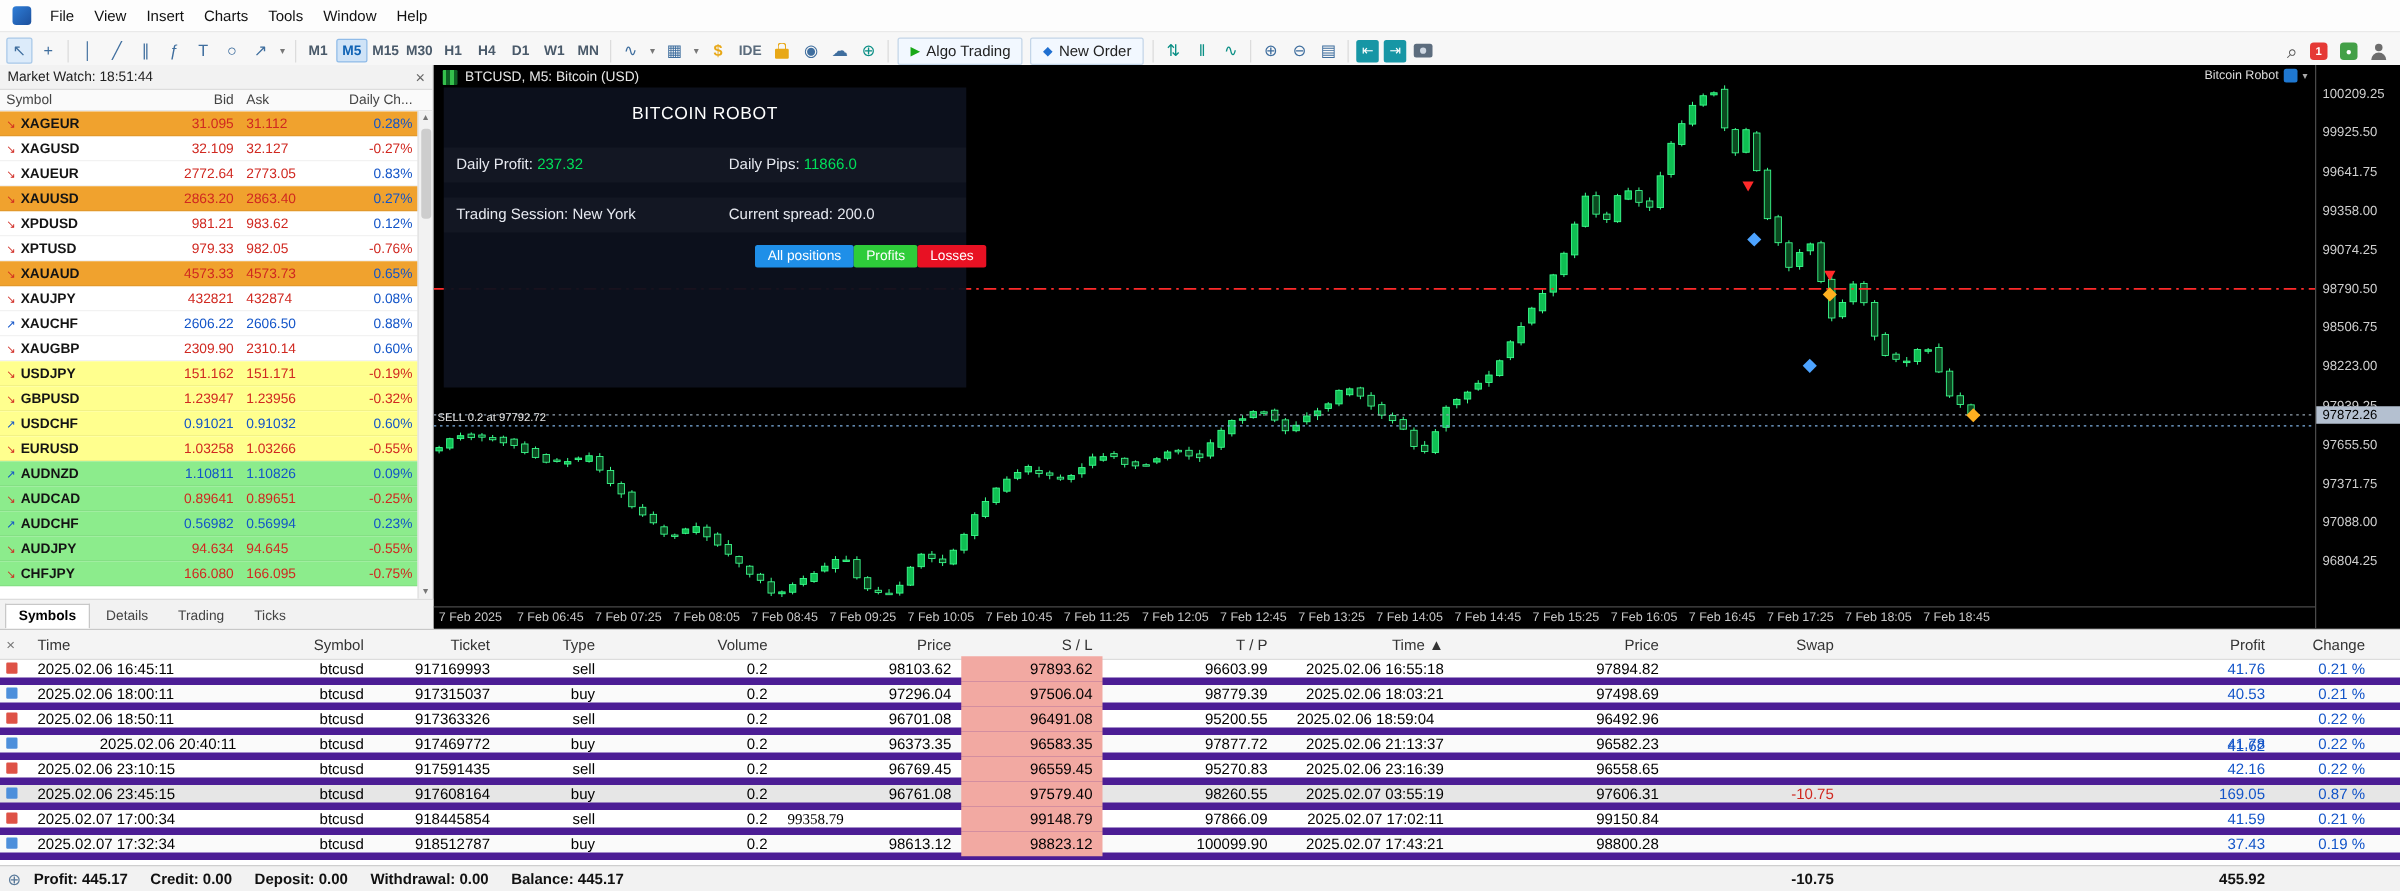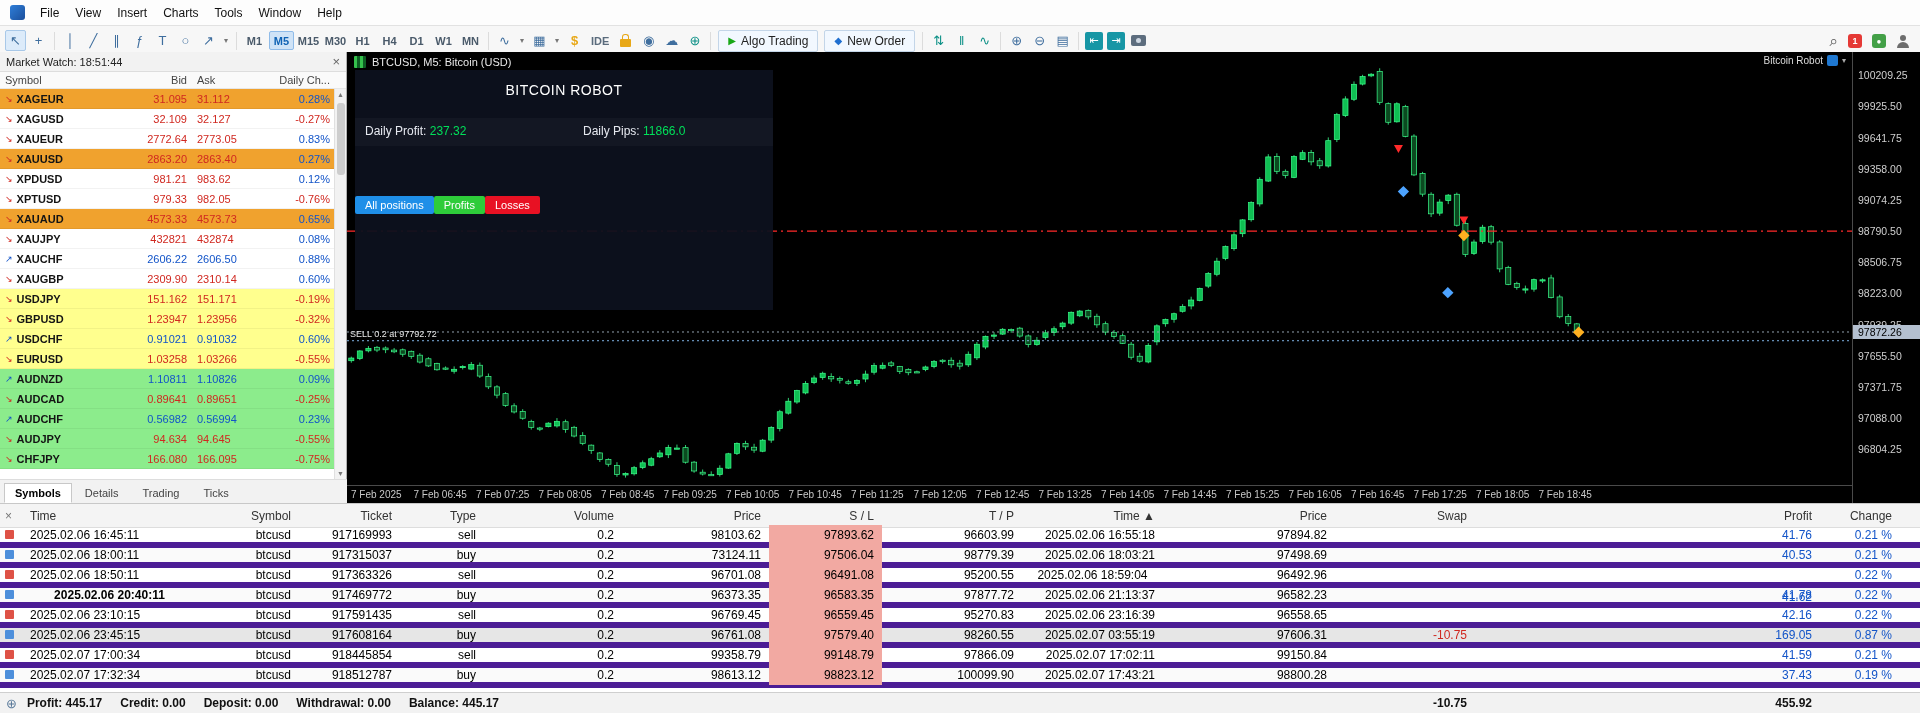--- a/index.html
+++ b/index.html
@@ -83,21 +83,21 @@
 
   
   .robot-panel{position:absolute;left:8px;top:18px;width:418px;height:240px;background:rgba(13,17,30,0.95);z-index:6;color:#e6e9f0}
   .rp-title{position:absolute;top:12px;width:100%;text-align:center;font-size:14px;letter-spacing:0.5px;color:#fff}
   .rp-band{position:absolute;left:0;width:100%;height:28px;background:rgba(255,255,255,0.03)}
   .rp-row1{top:48px}
   .rp-row2{top:88px}
   .rp-cell-l{position:absolute;left:10px;top:6px;font-size:12px}
   .rp-cell-r{position:absolute;left:228px;top:6px;font-size:12px}
   .rp-green{color:#00e05a}
-  .rp-buttons{position:absolute;top:126px;left:0;width:100%;display:flex;justify-content:flex-start}
+  .rp-buttons{position:absolute;top:126px;left:16px;width:100%;display:flex;justify-content:flex-end}
   .rp-btn{height:18px;padding:2px 10px;border-radius:2px;font-size:11px;color:#fff;display:flex;align-items:center}
   .rp-footer{position:absolute;bottom:12px;width:100%;text-align:center;font-size:12px;color:#aeb8c2;letter-spacing:1px}
 
   
   .history{position:absolute;top:503px;left:0;width:1920px;height:189px;background:#fff;border-top:1px solid #c8c8c8;font-size:12px}
   .h-header{height:24px;display:flex;align-items:center;background:#f4f4f4;border-bottom:1px solid #ddd;color:#333}
   .h-cell{padding:0 8px;white-space:nowrap;overflow:hidden;flex-shrink:0}
   .h-close{color:#777;font-size:12px}
   .h-row{height:20px;display:flex;align-items:center;border-bottom:6px solid #4c1d95;background:#fff}
   .h-row:nth-child(even){background:#fafafa}
@@ -636,20 +636,24 @@
         <span class="ea-icon"></span>
         <span class="ea-caret">▾</span>
       </div>
 
       <div class="robot-panel">
         <div class="rp-title">BITCOIN ROBOT</div>
         <div class="rp-band rp-row1">
           <span class="rp-cell-l"><span>Daily Profit:</span> <span class="rp-green">237.32</span></span>
           <span class="rp-cell-r"><span>Daily Pips:</span> <span class="rp-green">11866.0</span></span>
         </div>
+        <div class="rp-band rp-row2">
+          <span class="rp-cell-l">Trading Session: New York</span>
+          <span class="rp-cell-r">Current spread: 200.0</span>
+        </div>
         <div class="rp-buttons" id="rp-buttons">
             <span class="rp-btn" style="background: rgb(31, 143, 232);">All positions</span>
             <span class="rp-btn" style="background: rgb(46, 204, 58);">Profits</span>
             <span class="rp-btn" style="background: rgb(232, 17, 35);">Losses</span>
           </div>
       </div>
 
       <div class="sell-tag" id="sell-tag" style="top: 276.734px;">SELL 0.2 at 97792.72</div>
       <div class="price-axis" id="price-axis">
           <div class="pa-label" style="top: 17.1611px;">100209.25</div>
@@ -726,21 +730,21 @@
           <div class="h-cell num-blue" style="width: 345px; text-align: right; line-height: 20px;">41.76</div>
           <div class="h-cell num-blue" style="width: 80px; text-align: right; line-height: 20px;">0.21 %</div>
         </div>
         <div class="h-row">
           <div class="h-cell" style="width: 22px; padding: 0px;"><span class="h-type-icon buy-i"></span></div>
           <div class="h-cell" style="width: 175px; text-align: left; line-height: 20px;">2025.02.06 18:00:11</div>
           <div class="h-cell" style="width: 102px; text-align: right; line-height: 20px;">btcusd</div>
           <div class="h-cell" style="width: 101px; text-align: right; line-height: 20px;">917315037</div>
           <div class="h-cell" style="width: 84px; text-align: right; line-height: 20px;">buy</div>
           <div class="h-cell" style="width: 138px; text-align: right; line-height: 20px;">0.2</div>
-          <div class="h-cell" style="width: 147px; text-align: right; line-height: 20px;">73124.11</div>
+          <div class="h-cell" style="width: 147px; text-align: right; line-height: 20px;">97296.04</div>
           <div class="h-cell sl-cell" style="width: 113px; text-align: right; line-height: 20px;">97506.04</div>
           <div class="h-cell" style="width: 140px; text-align: right; line-height: 20px;">98779.39</div>
           <div class="h-cell" style="width: 141px; text-align: right; line-height: 20px;">2025.02.06 18:03:21</div>
           <div class="h-cell" style="width: 172px; text-align: right; line-height: 20px;">97498.69</div>
           <div class="h-cell" style="width: 140px; text-align: right; line-height: 20px;"></div>
           <div class="h-cell num-blue" style="width: 345px; text-align: right; line-height: 20px;">40.53</div>
           <div class="h-cell num-blue" style="width: 80px; text-align: right; line-height: 20px;">0.21 %</div>
         </div>
         <div class="h-row">
           <div class="h-cell" style="width: 22px; padding: 0px;"><span class="h-type-icon sell-i"></span></div>
@@ -753,21 +757,21 @@
           <div class="h-cell sl-cell" style="width: 113px; text-align: right; line-height: 20px;">96491.08</div>
           <div class="h-cell" style="width: 140px; text-align: right; line-height: 20px;">95200.55</div>
           <div class="h-cell" style="width: 141px; text-align: center; line-height: 20px;">2025.02.06 18:59:04</div>
           <div class="h-cell" style="width: 172px; text-align: right; line-height: 20px;">96492.96</div>
           <div class="h-cell" style="width: 140px; text-align: right; line-height: 20px;"></div>
           <div class="h-cell num-blue" style="width: 345px; text-align: right; line-height: 20px; margin-top: 44px;">41.62</div>
           <div class="h-cell num-blue" style="width: 80px; text-align: right; line-height: 20px;">0.22 %</div>
         </div>
         <div class="h-row">
           <div class="h-cell" style="width: 22px; padding: 0px;"><span class="h-type-icon buy-i"></span></div>
-          <div class="h-cell" style="width: 175px; text-align: center; line-height: 20px; font-weight: bold;">2025.02.06 20:40:11</div>
+          <div class="h-cell" style="width: 175px; text-align: right; line-height: 20px;">2025.02.06 20:40:11</div>
           <div class="h-cell" style="width: 102px; text-align: right; line-height: 20px;">btcusd</div>
           <div class="h-cell" style="width: 101px; text-align: right; line-height: 20px;">917469772</div>
           <div class="h-cell" style="width: 84px; text-align: right; line-height: 20px;">buy</div>
           <div class="h-cell" style="width: 138px; text-align: right; line-height: 20px;">0.2</div>
           <div class="h-cell" style="width: 147px; text-align: right; line-height: 20px;">96373.35</div>
           <div class="h-cell sl-cell" style="width: 113px; text-align: right; line-height: 20px;">96583.35</div>
           <div class="h-cell" style="width: 140px; text-align: right; line-height: 20px;">97877.72</div>
           <div class="h-cell" style="width: 141px; text-align: right; line-height: 20px;">2025.02.06 21:13:37</div>
           <div class="h-cell" style="width: 172px; text-align: right; line-height: 20px;">96582.23</div>
           <div class="h-cell" style="width: 140px; text-align: right; line-height: 20px;"></div>
@@ -806,21 +810,21 @@
           <div class="h-cell num-blue" style="width: 345px; text-align: right; line-height: 20px;">169.05</div>
           <div class="h-cell num-blue" style="width: 80px; text-align: right; line-height: 20px;">0.87 %</div>
         </div>
         <div class="h-row">
           <div class="h-cell" style="width: 22px; padding: 0px;"><span class="h-type-icon sell-i"></span></div>
           <div class="h-cell" style="width: 175px; text-align: left; line-height: 20px;">2025.02.07 17:00:34</div>
           <div class="h-cell" style="width: 102px; text-align: right; line-height: 20px;">btcusd</div>
           <div class="h-cell" style="width: 101px; text-align: right; line-height: 20px;">918445854</div>
           <div class="h-cell" style="width: 84px; text-align: right; line-height: 20px;">sell</div>
           <div class="h-cell" style="width: 138px; text-align: right; line-height: 20px;">0.2</div>
-          <div class="h-cell" style="width: 147px; text-align: right; line-height: 20px;">99358.79</div>
+          <div class="h-cell" style="width: 147px; line-height: 20px; font-family: Liberation Serif, serif;">99358.79</div>
           <div class="h-cell sl-cell" style="width: 113px; text-align: right; line-height: 20px;">99148.79</div>
           <div class="h-cell" style="width: 140px; text-align: right; line-height: 20px;">97866.09</div>
           <div class="h-cell" style="width: 141px; text-align: right; line-height: 20px;">2025.02.07 17:02:11</div>
           <div class="h-cell" style="width: 172px; text-align: right; line-height: 20px;">99150.84</div>
           <div class="h-cell" style="width: 140px; text-align: right; line-height: 20px;"></div>
           <div class="h-cell num-blue" style="width: 345px; text-align: right; line-height: 20px;">41.59</div>
           <div class="h-cell num-blue" style="width: 80px; text-align: right; line-height: 20px;">0.21 %</div>
         </div>
         <div class="h-row">
           <div class="h-cell" style="width: 22px; padding: 0px;"><span class="h-type-icon buy-i"></span></div>

